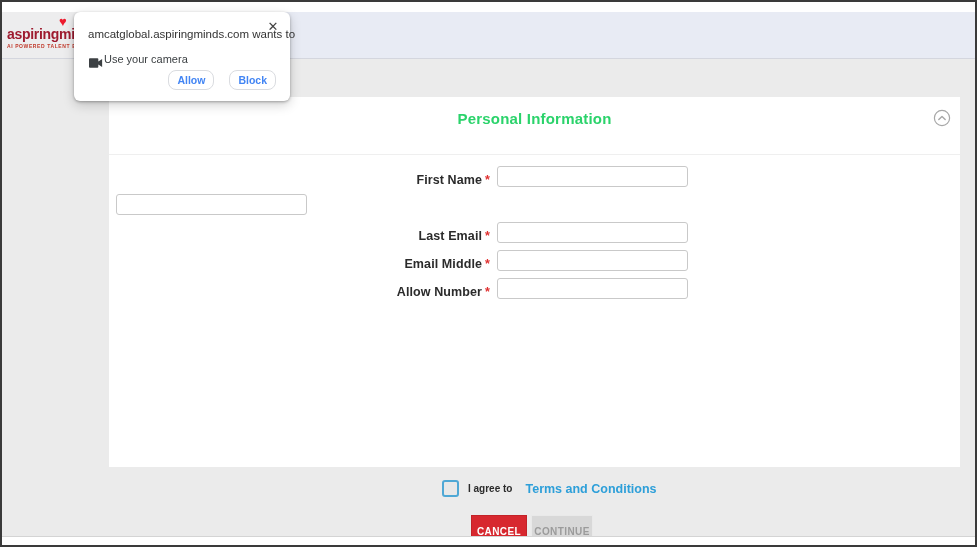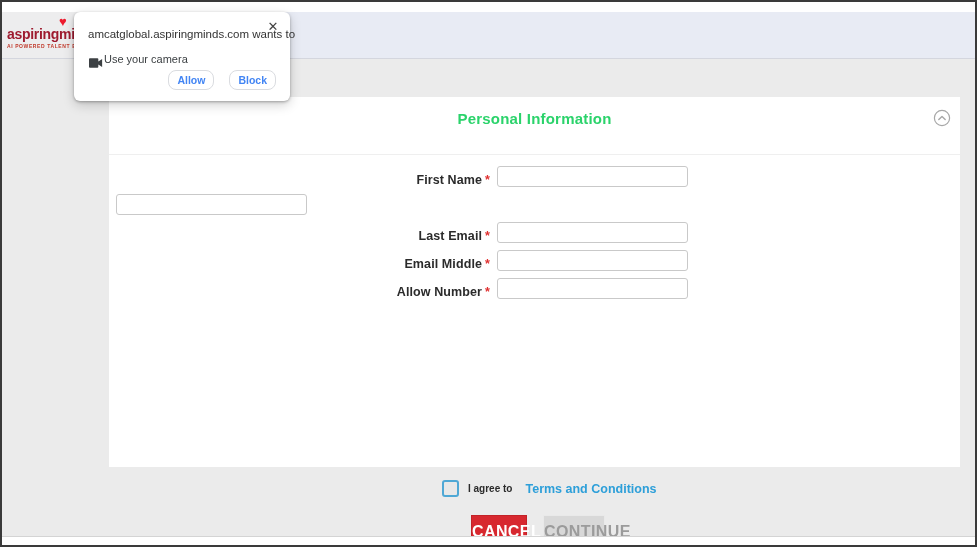--- a/index.html
+++ b/index.html
@@ -73,25 +73,25 @@
     width:17px; height:17px; border:2px solid #4fa8d5; border-radius:3px;
     background:#e8e8e8; cursor:pointer; flex:0 0 auto;
   }
   .agree-text { margin-left:9px; font-size:10px; font-weight:bold; color:#2b2b2b; }
   .terms-link { margin-left:13px; font-size:12.5px; font-weight:bold; color:#2d9fd9;
     text-decoration:none; cursor:pointer; }
 
   
   .actions-row { position:absolute; left:469px; top:513px; display:flex; }
   .btn {
-    height:33px; border-radius:0; font-size:16px; font-weight:bold;
+    height:33px; border-radius:0; font-size:10px; font-weight:bold;
     letter-spacing:0.4px; cursor:pointer; font-family:"Liberation Sans", sans-serif;
   }
   .btn-cancel { width:56px; background:#d7282f; color:#ffffff; border:1px solid #c22228; }
-  .btn-continue { width:62px; background:#d8d8d8; color:#9b9b9b; border:1px solid #e9e9e9; margin-left:16px; }
+  .btn-continue { width:62px; background:#d8d8d8; color:#9b9b9b; border:1px solid #e9e9e9; margin-left:4px; }
 
   
   .bottom-strip { position:absolute; left:0; right:0; bottom:0; height:9px;
     background:#ffffff; border-top:1px solid #d4d4d4; }
 
   
   .popup {
     position:absolute; left:72px; top:10px; width:216px; height:89px;
     background:#ffffff; border-radius:6px;
     box-shadow:0 1px 3px rgba(0,0,0,0.3), 0 4px 12px rgba(0,0,0,0.18);

